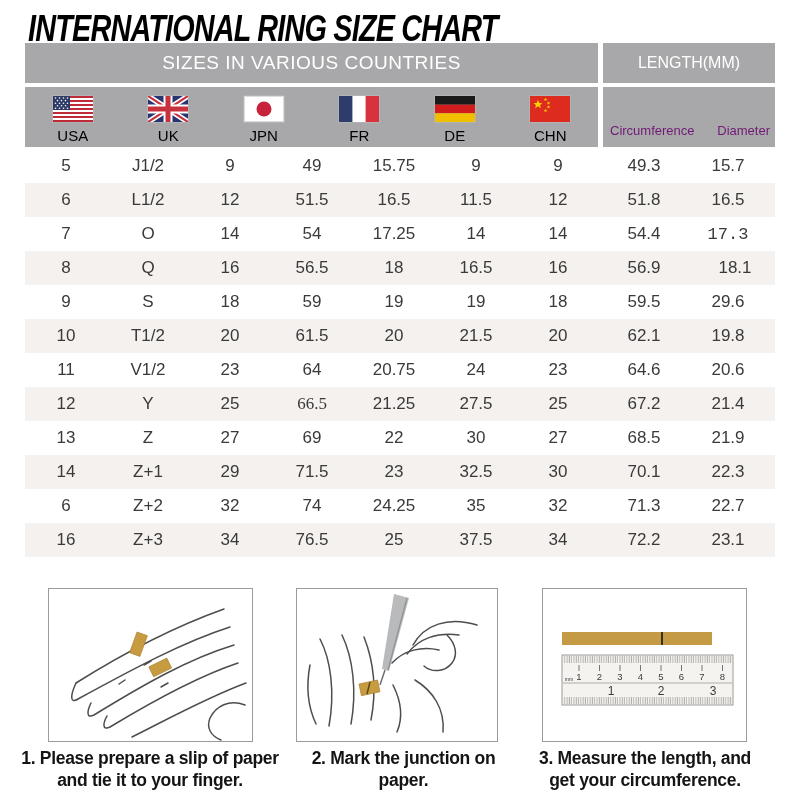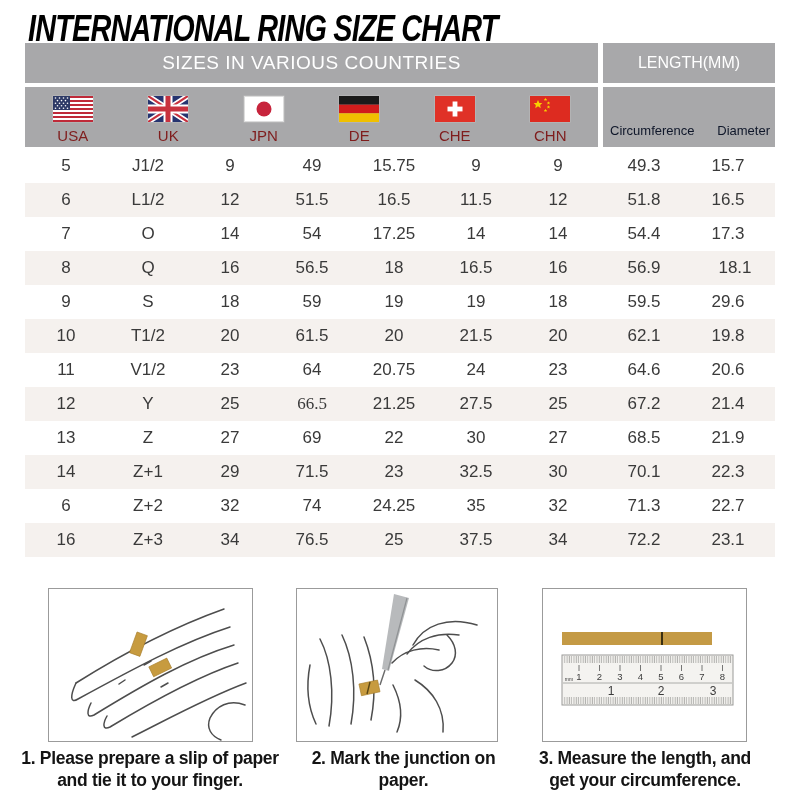--- a/index.html
+++ b/index.html
@@ -16,24 +16,24 @@
   .band { display:flex; }
   .gcell { background:#a8a8aa; color:#fff; display:flex; align-items:center; justify-content:center; }
   .band1 { height:40px; margin-bottom:4px; }
   .sizes-hd { width:573px; font-size:19px; letter-spacing:0.5px; }
   .hgap { width:5px; background:#fff; }
   .len-hd { width:172px; font-size:16px; }
   .band2 { height:60px; margin-bottom:2px; }
   .flags-cell { width:573px; display:flex; padding-top:6px; }
   .flag-col { flex:1; display:flex; flex-direction:column; align-items:center; }
   .flag-col svg { display:block; box-shadow:0 0 0 0.5px rgba(255,255,255,0.25); }
-  .ccode { font-size:15px; color:#7f1d1d; margin-top:5px; }
+  .ccode { font-size:15px; color:#000000; margin-top:5px; }
   .len-sub { width:172px; background:#a8a8aa; display:flex; align-items:flex-end;
     justify-content:space-between; padding:0 5px 9px 7px; }
-  .len-sub span { font-size:13px; color:#0f172a; }
+  .len-sub span { font-size:13px; color:#701a75; }
 
   .trow { display:flex; height:34px; align-items:center; background:#fff; }
   .trow.alt { background:#f5f1ee; }
   .tcell { text-align:center; font-size:17px; color:#3a3a3a; }
 
   
   .ibox { position:absolute; top:588px; height:154px; border:1px solid #9b9b9b; background:#fff; }
   .ibox svg { display:block; }
   #box1 { left:48px;  width:205px; }
   #box2 { left:296px; width:202px; }
@@ -111,38 +111,38 @@
 
       <div class="flag-col">
         <svg width="40" height="26" viewBox="0 0 40 26">
           <rect width="40" height="26" fill="#fff"></rect>
           <rect x="0.5" y="0.5" width="39" height="25" fill="none" stroke="#dddddd" stroke-width="1"></rect>
           <circle cx="20" cy="13" r="7.5" fill="#c7243c"></circle>
         </svg>
         <div class="ccode">JPN</div>
       </div>
 
+      <div class="flag-col">
+        <svg width="40" height="26" viewBox="0 0 40 26">
+          <rect width="40" height="26" fill="#fff"></rect>
+          <rect width="13.4" height="26" fill="#2d3c6b"></rect>
+          <rect x="26.6" width="13.4" height="26" fill="#d8323e"></rect>
+        </svg>
+        <div class="ccode">FR</div>
+      </div>
 
       <div class="flag-col">
         <svg width="40" height="26" viewBox="0 0 40 26">
           <rect width="40" height="8.7" fill="#1a1a1a"></rect>
           <rect y="8.7" width="40" height="8.6" fill="#d01c1c"></rect>
           <rect y="17.3" width="40" height="8.7" fill="#f0c000"></rect>
         </svg>
         <div class="ccode">DE</div>
       </div>
 
-      <div class="flag-col">
-        <svg width="40" height="26" viewBox="0 0 40 26">
-          <rect width="40" height="26" fill="#e03127"></rect>
-          <rect x="17.6" y="5.5" width="4.8" height="15" fill="#fff"></rect>
-          <rect x="12.5" y="10.6" width="15" height="4.8" fill="#fff"></rect>
-        </svg>
-        <div class="ccode">CHE</div>
-      </div>
 
       <div class="flag-col">
         <svg width="40" height="26" viewBox="0 0 40 26">
           <rect width="40" height="26" fill="#dd2b20"></rect>
           <g fill="#f8d000">
             <path transform="translate(8,8.5) scale(1.15)" d="M0,-4 L1.18,-1.24 L3.8,-1.24 L1.9,0.46 L2.35,3.24 L0,1.6 L-2.35,3.24 L-1.9,0.46 L-3.8,-1.24 L-1.18,-1.24 Z"></path>
             <path transform="translate(15.5,3.5) scale(0.45)" d="M0,-4 L1.18,-1.24 L3.8,-1.24 L1.9,0.46 L2.35,3.24 L0,1.6 L-2.35,3.24 L-1.9,0.46 L-3.8,-1.24 L-1.18,-1.24 Z"></path>
             <path transform="translate(18.5,7) scale(0.45)" d="M0,-4 L1.18,-1.24 L3.8,-1.24 L1.9,0.46 L2.35,3.24 L0,1.6 L-2.35,3.24 L-1.9,0.46 L-3.8,-1.24 L-1.18,-1.24 Z"></path>
             <path transform="translate(18.5,11) scale(0.45)" d="M0,-4 L1.18,-1.24 L3.8,-1.24 L1.9,0.46 L2.35,3.24 L0,1.6 L-2.35,3.24 L-1.9,0.46 L-3.8,-1.24 L-1.18,-1.24 Z"></path>
             <path transform="translate(15.5,14.5) scale(0.45)" d="M0,-4 L1.18,-1.24 L3.8,-1.24 L1.9,0.46 L2.35,3.24 L0,1.6 L-2.35,3.24 L-1.9,0.46 L-3.8,-1.24 L-1.18,-1.24 Z"></path>
@@ -185,21 +185,21 @@
       </div>
       <div class="trow">
         <div class="tcell" style="width: 82px;">7</div>
         <div class="tcell" style="width: 82px;">O</div>
         <div class="tcell" style="width: 82px;">14</div>
         <div class="tcell" style="width: 82px;">54</div>
         <div class="tcell" style="width: 82px;">17.25</div>
         <div class="tcell" style="width: 82px;">14</div>
         <div class="tcell" style="width: 82px;">14</div>
         <div class="tcell" style="width: 96px; padding-right: 6px;">54.4</div>
-        <div class="tcell" style="width: 80px; padding-right: 14px;">17.3</div>
+        <div class="tcell" style="width: 80px; padding-right: 14px; font-family: Liberation Mono, monospace;">17.3</div>
       </div>
       <div class="trow alt">
         <div class="tcell" style="width: 82px;">8</div>
         <div class="tcell" style="width: 82px;">Q</div>
         <div class="tcell" style="width: 82px;">16</div>
         <div class="tcell" style="width: 82px;">56.5</div>
         <div class="tcell" style="width: 82px;">18</div>
         <div class="tcell" style="width: 82px;">16.5</div>
         <div class="tcell" style="width: 82px;">16</div>
         <div class="tcell" style="width: 96px; padding-right: 6px;">56.9</div>

